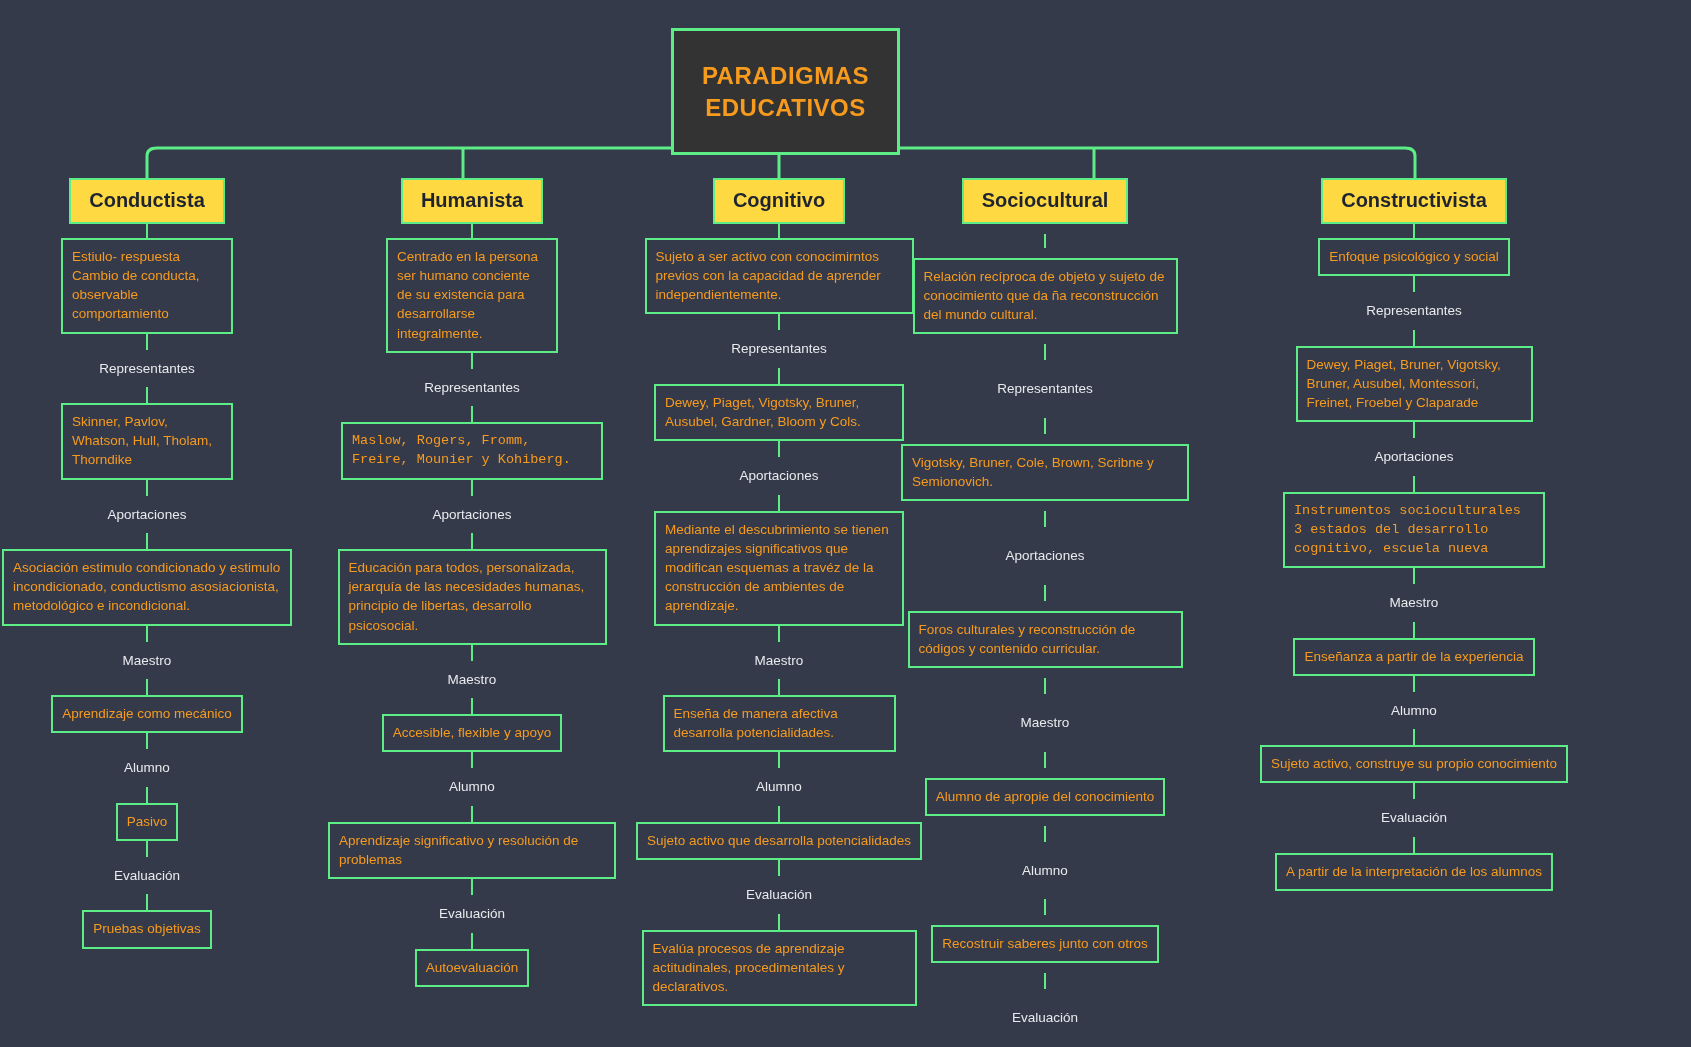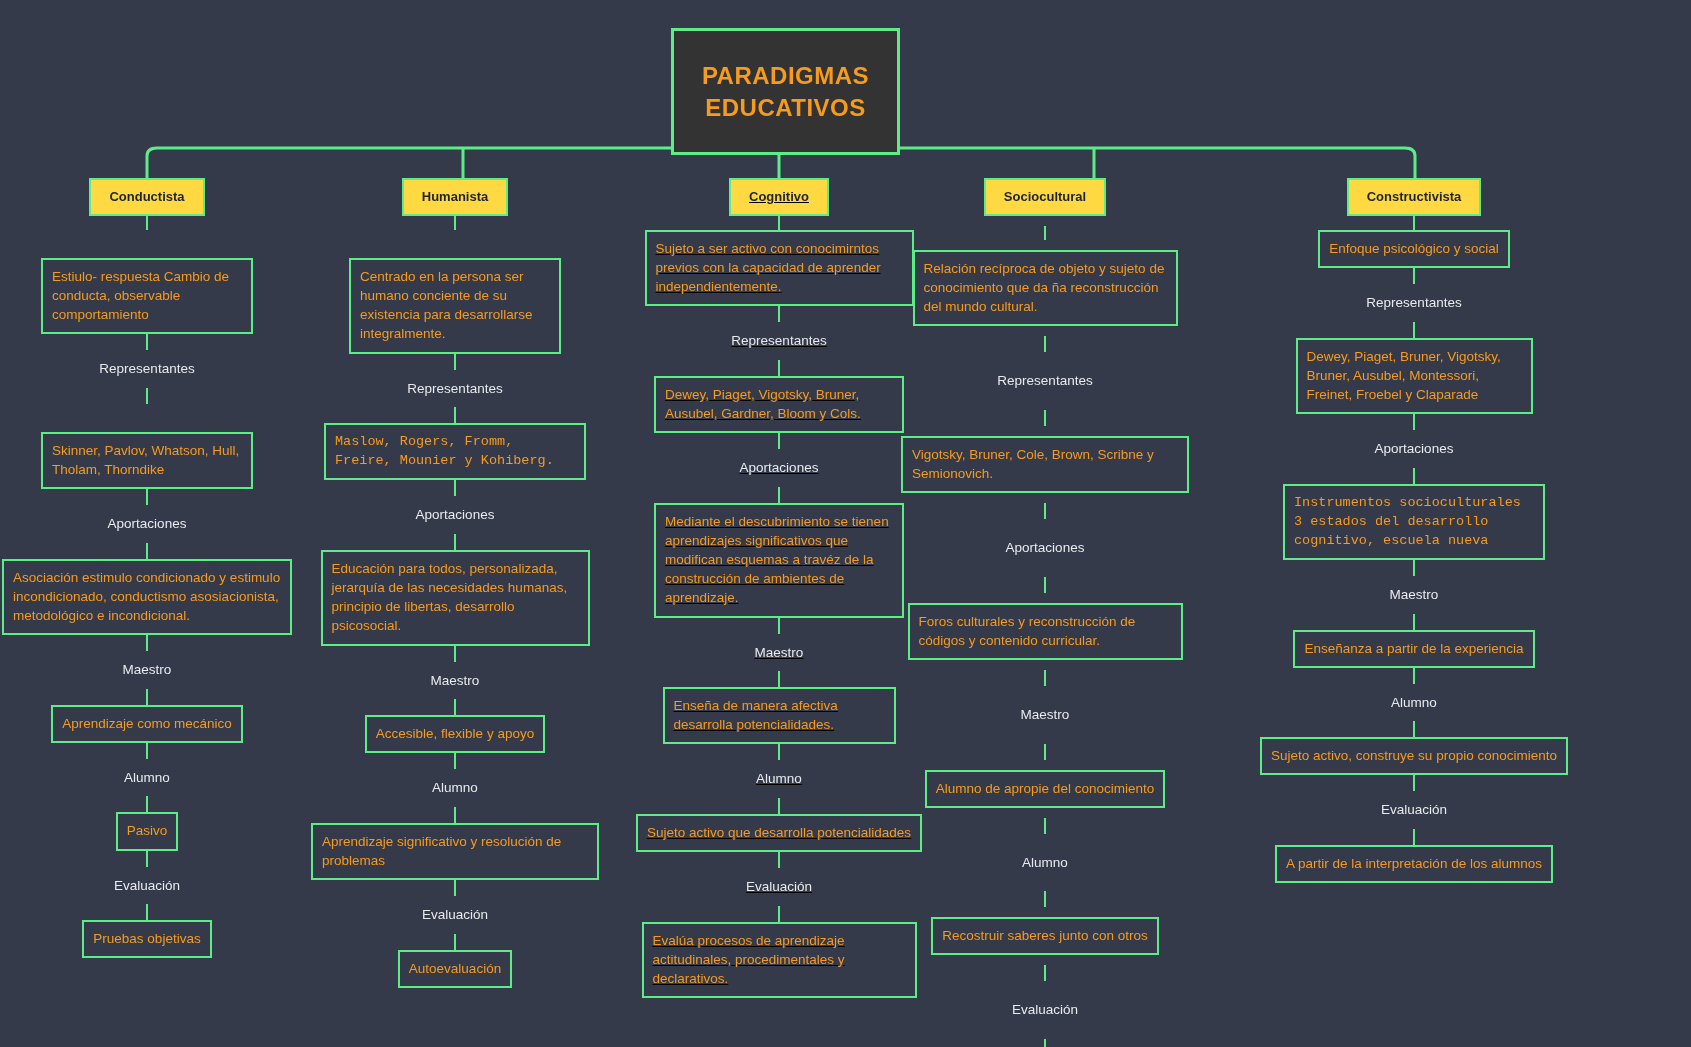--- a/index.html
+++ b/index.html
@@ -54,32 +54,32 @@
   
   .column {
     position: absolute;
     top: 178px;
     width: 310px;
     display: flex;
     flex-direction: column;
     align-items: center;
   }
   .col-0 { left: -8px; }
-  .col-1 { left: 300px; }
-  .col-2 { left: 624px; text-decoration: underline; }
+  .col-1 { left: 317px; }
+  .col-2 { left: 624px; }
   .col-3 { left: 890px; gap: 10px; }
   .col-4 { left: 1259px; }
 
   
   .branch-title {
     box-sizing: border-box;
     background: #ffd942;
     border: 2px solid #5ced87;
     color: #1f2430;
-    font-size: 13px;
+    font-size: 20px;
     font-weight: bold;
     padding: 9px 18px 10px 18px;
     text-align: center;
     white-space: nowrap;
   }
 
   
   .link-label {
     color: #e8eaed;
     font-size: 13.5px;
@@ -106,21 +106,21 @@
     width: 2px;
     background: #5ced87;
   }
   .stub.s14 { height: 14px; }
   .stub.s16 { height: 16px; }
   .w-auto  { width: auto; }
   .w250 { width: 250px; }
   .w275 { width: 275px; }
   .w280 { width: 269px; }
   .w290 { width: 290px; }
-  .w176 { width: 212px; margin-top: 28px; }
+  .w176 { width: 172px; }
   .w246 { width: 288px; }
   .w233 { width: 233px; }
   .w262 { width: 262px; font-family: Liberation Mono, monospace; }
   .w265 { width: 265px; }
   .w237 { width: 237px; }
 </style>
 </head>
 <body>
 
 <div id="canvas">

